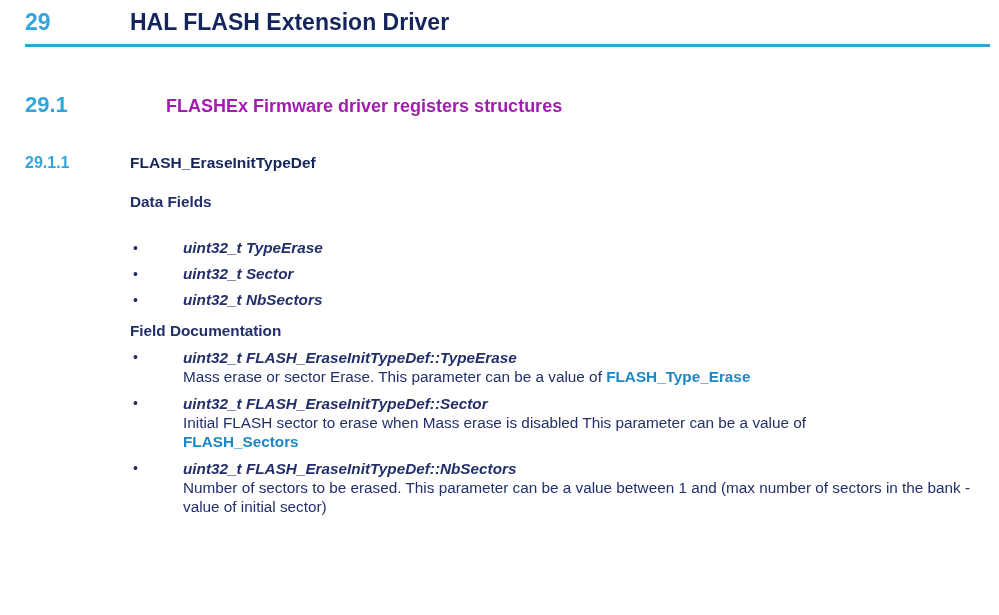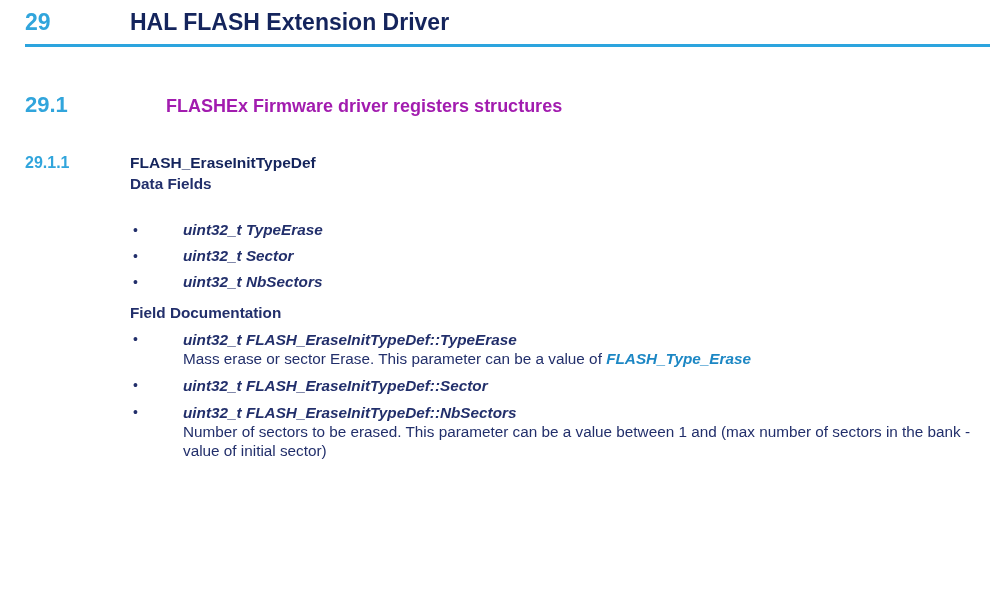--- a/index.html
+++ b/index.html
@@ -33,21 +33,21 @@
 
   .content {
     margin-left: 105px;
     width: 854px;
     font-size: 15.3px;
     line-height: 19px;
   }
   .intro { margin-top: 8px; }
   .bold-italic { font-weight: bold; font-style: italic; }
 
-  .sub-heading { margin-top: 2px; font-weight: bold; }
+  .sub-heading { margin-top: 20px; font-weight: bold; }
 
   .df-list { margin-top: 24px; }
   .df-item {
     position: relative;
     padding-left: 53px;
     line-height: 26px;
     font-weight: bold; font-style: italic;
   }
   .df-item::before, .fd-item::before {
     content: "\2022";
@@ -60,21 +60,21 @@
   .fd-list { margin-top: 8px; }
   .fd-item {
     position: relative;
     padding-left: 53px;
     margin-bottom: 8px;
   }
   .fd-item::before { top: 0; }
   .fd-title { font-weight: bold; font-style: italic; }
   .doc-link {
     color: #1C87C4;
-    font-weight: bold; font-style: italic;
+    font-weight: bold; 
     text-decoration: none;
     cursor: pointer;
   }
 </style>
 </head>
 <body>
 
 <div class="page">
 
   <div class="row chapter-row">
@@ -107,20 +107,21 @@
 
     <div class="sub-heading fd-heading">Field Documentation</div>
 
     <div class="fd-list">
         <div class="fd-item">
           <div class="fd-title">uint32_t FLASH_EraseInitTypeDef::TypeErase</div>
           <div class="fd-desc">Mass erase or sector Erase. This parameter can be a value of <a class="doc-link">FLASH_Type_Erase</a></div>
         </div>
         <div class="fd-item">
           <div class="fd-title">uint32_t FLASH_EraseInitTypeDef::Sector</div>
+          <div class="fd-desc">Initial FLASH sector to erase when Mass erase is disabled This parameter can be a value of<br><a class="doc-link">FLASH_Sectors</a></div>
         </div>
         <div class="fd-item">
           <div class="fd-title">uint32_t FLASH_EraseInitTypeDef::NbSectors</div>
           <div class="fd-desc">Number of sectors to be erased. This parameter can be a value between 1 and (max number of sectors in the bank - value of initial sector)</div>
         </div>
       </div>
 
   </div>
 </div>
 

